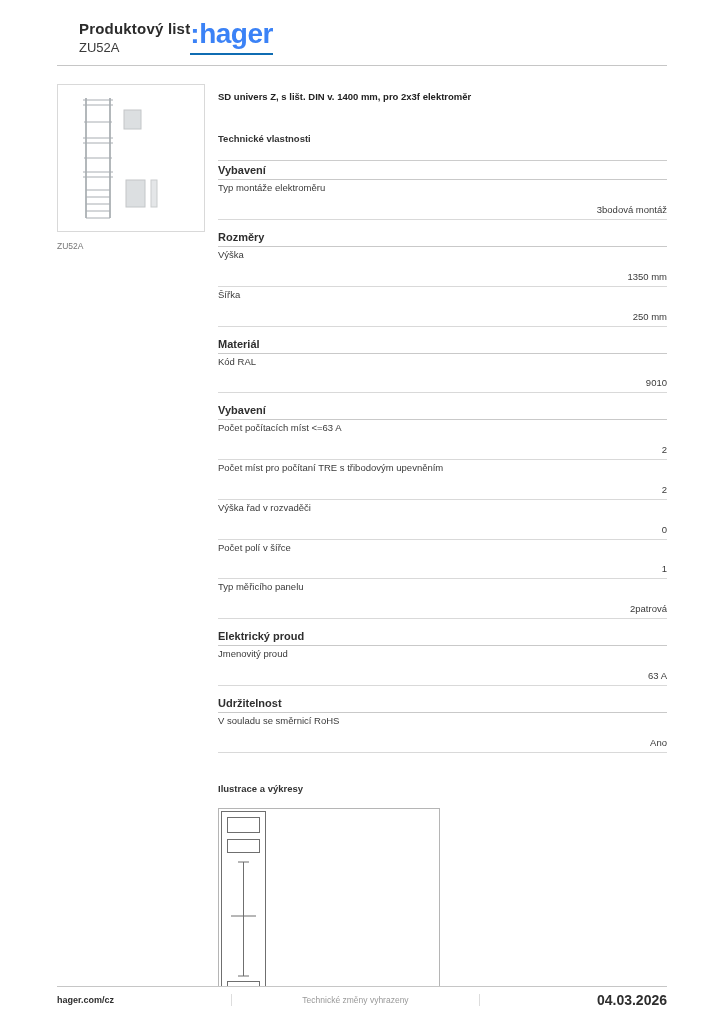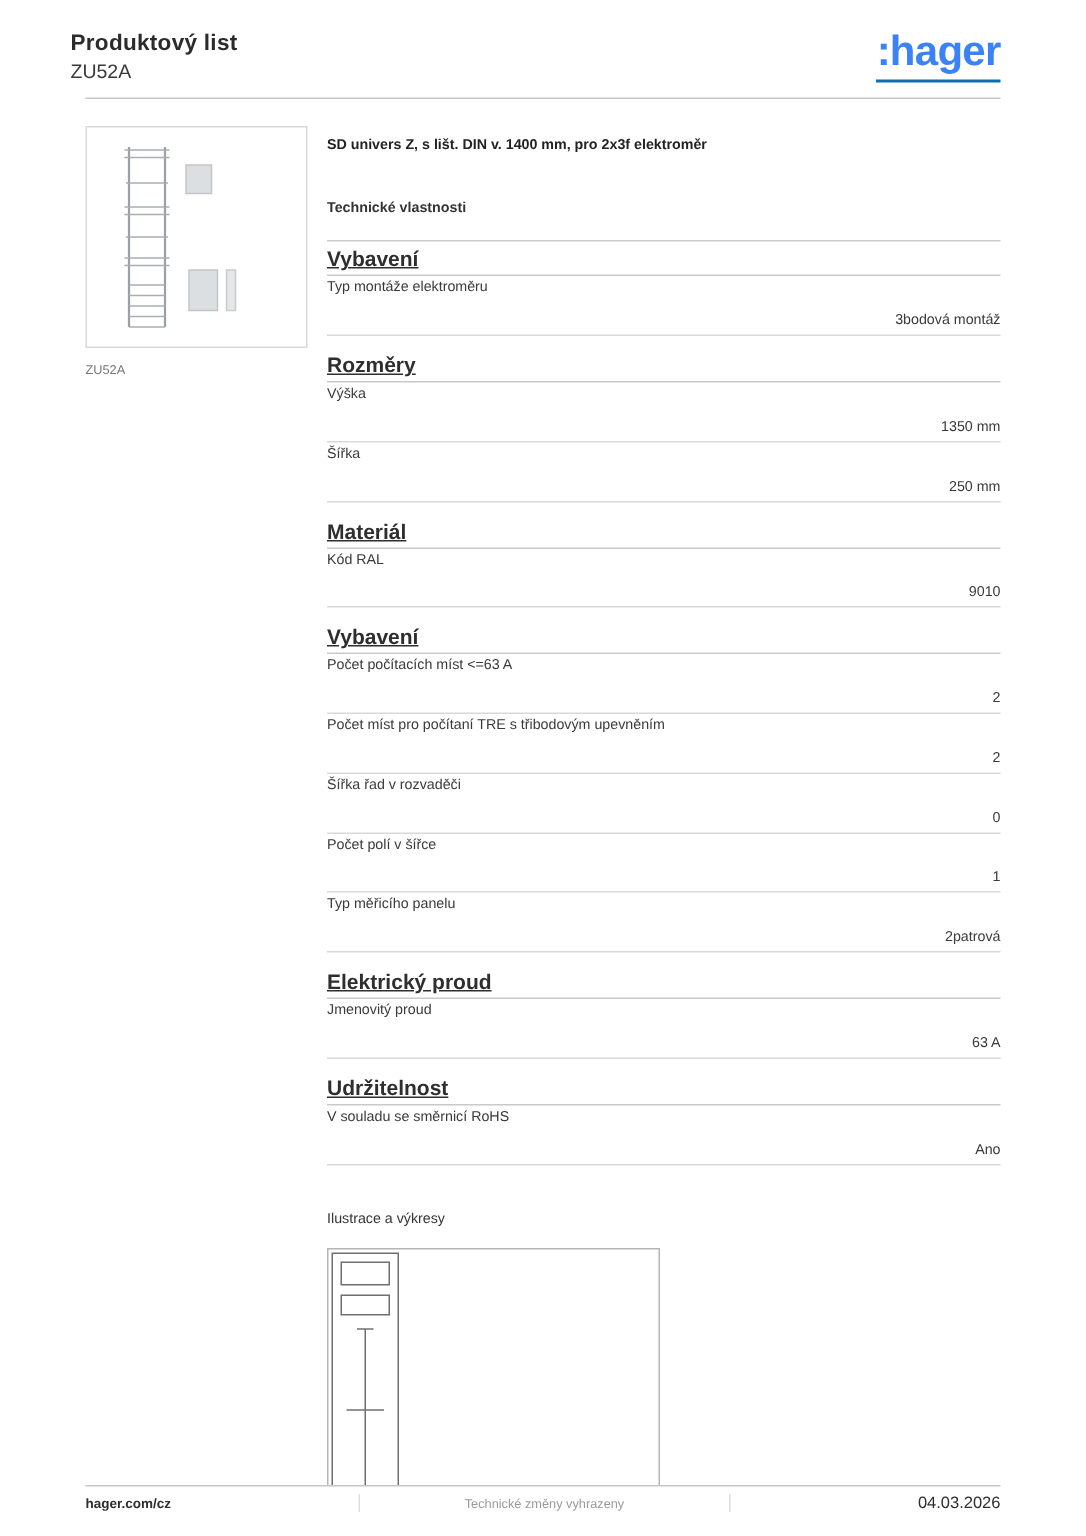--- a/index.html
+++ b/index.html
@@ -7,53 +7,53 @@
   .page {
     position: relative;
     width: 724px; height: 1024px;
     margin: 0 auto;
     background: #ffffff;
     font-family: "Liberation Sans", sans-serif;
     color: #333;
     overflow: hidden;
   }
   
-  .top-header { display: flex; justify-content: space-between; align-items: flex-start; padding: 20px 57px 0 47px; }
+  .top-header { display: flex; justify-content: flex-start; align-items: flex-start; padding: 20px 57px 0 79px; }
   .doc-title { font-size: 15px; font-weight: bold; color: #2b2b2b; letter-spacing: .2px; }
   .doc-code  { font-size: 13px; color: #3a3a3a; margin-top: 3px; }
   .logo { font-size: 28px; font-weight: bold; color: #3b82f6; line-height: 1; letter-spacing: -.5px; padding-bottom: 5px; border-bottom: 2px solid #0f6cb2; }
   .header-rule { margin: 10px 57px 0 57px; border-top: 1px solid #c6c6c6; }
 
   
   .main { display: flex; padding: 18px 57px 0 57px; gap: 13px; }
   .aside { flex: 0 0 148px; width: 148px; }
   .img-box { width: 148px; height: 148px; border: 1px solid #d9d9d9; display: flex; align-items: center; justify-content: center; background: #fff; }
   .img-caption { margin-top: 9px; font-size: 8.5px; color: #777; }
 
   .content { flex: 1; min-width: 0; }
   .product-title { font-size: 9.5px; font-weight: bold; color: #222; margin-top: 7px; line-height: 1.3; }
   .tech-title { font-size: 9.5px; font-weight: bold; margin-top: 30px; }
 
   .spec-table { margin-top: 16px; border-top: 1px solid #cccccc; padding-top: 1px; }
   .section { margin-top: 9px; }
   .section:first-child { margin-top: 0; }
-  .section-title { font-size: 14px; font-weight: bold; padding: 2px 0 3px 0; border-bottom: 1px solid #c9c9c9; color: #2e2e2e; text-decoration: underline; }
+  .section-title { font-size: 11px; font-weight: bold; padding: 2px 0 3px 0; border-bottom: 1px solid #c9c9c9; color: #2e2e2e; }
   .row { display: flex; justify-content: space-between; gap: 10px; font-size: 9.5px; padding: 2px 0 3px 0; border-bottom: 1px solid #d9d9d9; color: #3a3a3a; line-height: 1.25; flex-direction: column; }
   .row .value { text-align: right; white-space: nowrap; margin-left: 48px; }
 
-  .illus-title { font-size: 9.5px; font-weight: normal; margin-top: 30px; }
+  .illus-title { font-size: 9.5px; font-weight: bold; margin-top: 30px; }
   .drawing-wrap { margin-top: 14px; }
 
   
   .footer { position: absolute; left: 0; right: 0; bottom: 0; padding: 0 57px 16px 57px; background: #fff; }
   .footer-rule { border-top: 1px solid #c6c6c6; }
   .footer-row { display: flex; justify-content: space-between; align-items: center; margin-top: 5px; }
   .footer-left { font-size: 9px; font-weight: bold; color: #2e2e2e; text-decoration: none; }
   .footer-center { font-size: 8.5px; color: #999; padding: 1px 70px; border-left: 1px solid #dddddd; border-right: 1px solid #dddddd; }
-  .footer-right { font-size: 11px; font-weight: normal; color: #2e2e2e; }
+  .footer-right { font-size: 14px; font-weight: bold; color: #2e2e2e; }
 
   svg { display: block; }
 </style>
 </head>
 <body>
 
 <div class="page">
 
   <div class="top-header">
     <div>
@@ -134,21 +134,21 @@
           <div class="section-title">Vybavení</div>
           <div class="row">
             <span class="label">Počet počítacích míst &lt;=63 A</span>
             <span class="value">2</span>
           </div>
           <div class="row">
             <span class="label">Počet míst pro počítaní TRE s třibodovým upevněním</span>
             <span class="value">2</span>
           </div>
           <div class="row">
-            <span class="label">Šířka řad v rozvaděči</span>
+            <span class="label">Výška řad v rozvaděči</span>
             <span class="value">0</span>
           </div>
           <div class="row">
             <span class="label">Počet polí v šířce</span>
             <span class="value">1</span>
           </div>
           <div class="row">
             <span class="label">Typ měřicího panelu</span>
             <span class="value">2patrová</span>
           </div>

